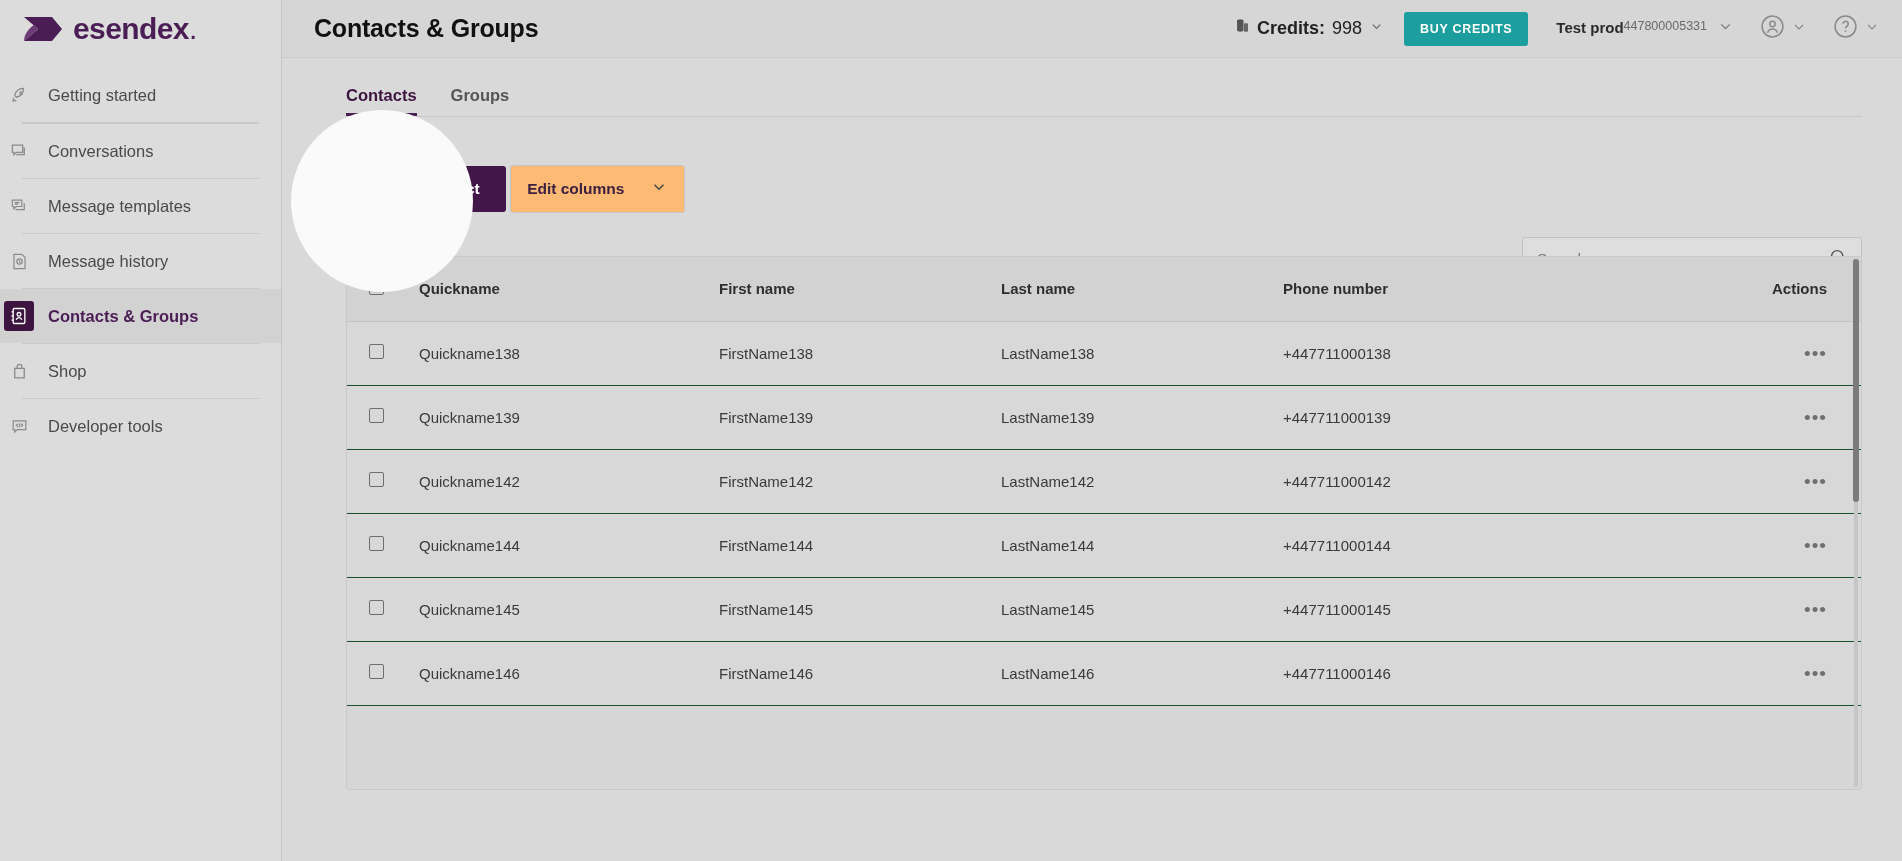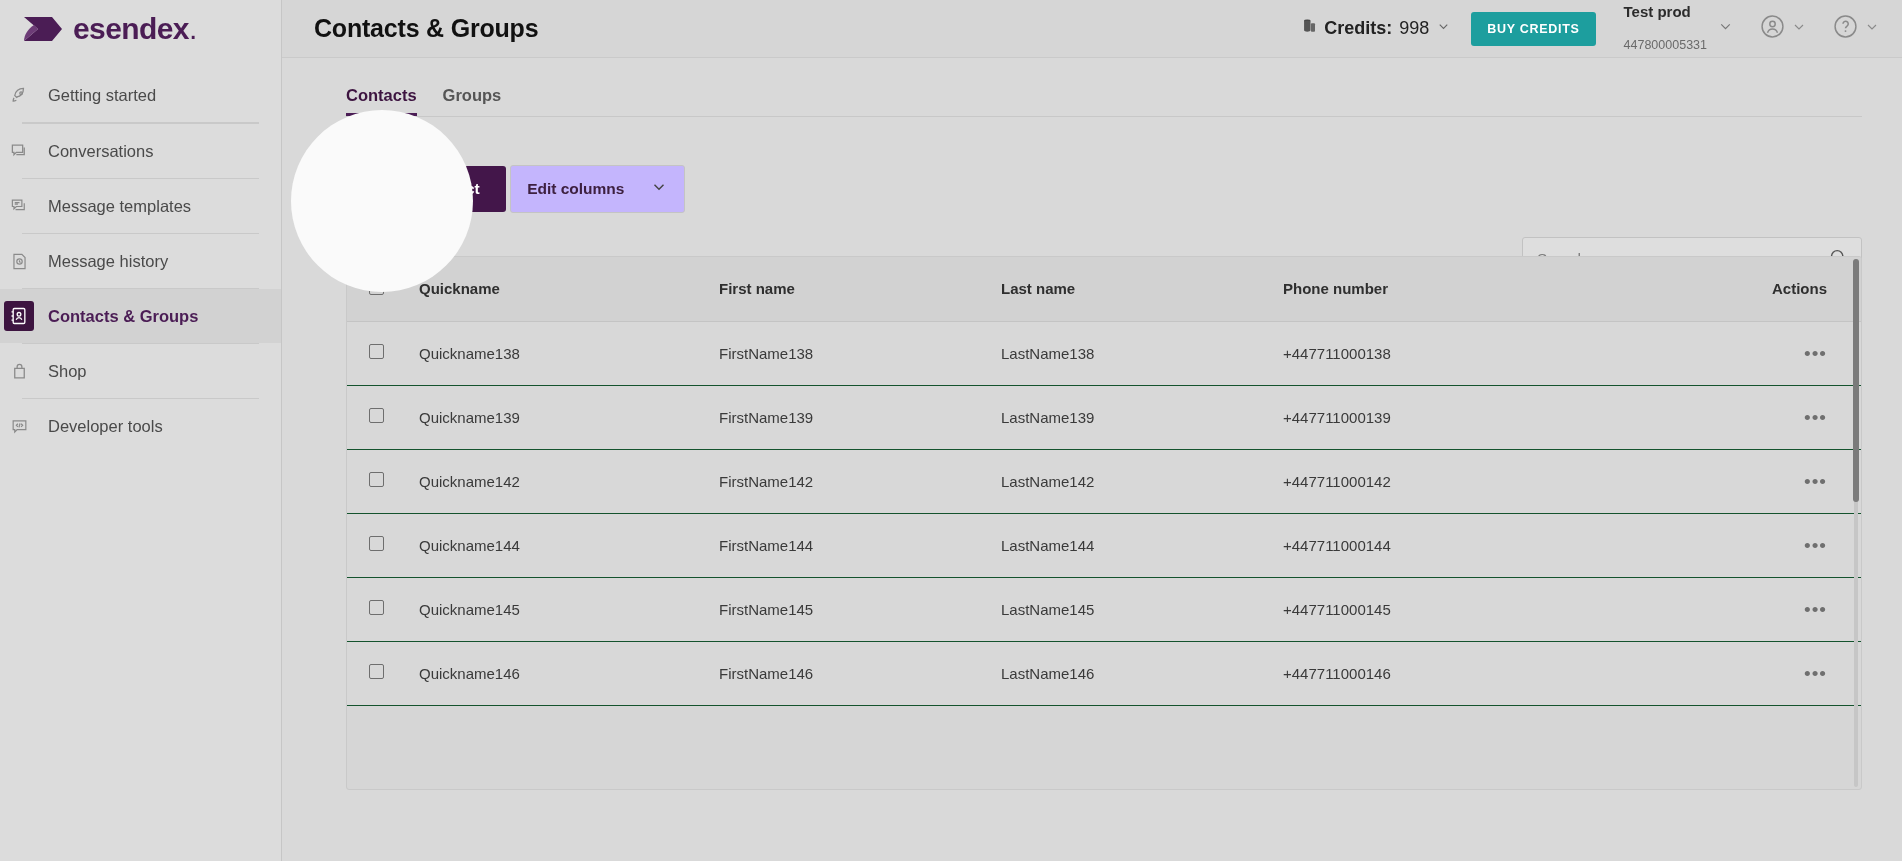--- a/index.html
+++ b/index.html
@@ -71,32 +71,32 @@
   .buy-btn {
     background: #1d9e9e; color: #fff; border: none;
     font-size: 12.5px; font-weight: 700; letter-spacing: .7px;
     padding: 10px 16px; border-radius: 3px; cursor: pointer;
     font-family: inherit;
   }
   .acct {
     display: flex; align-items: center; gap: 10px;
     margin-left: 28px; cursor: pointer;
   }
-  .acct-txt { display: flex; flex-direction: column; line-height: 1.25; gap: 16px; }
+  .acct-txt { display: flex; flex-direction: row; line-height: 1.25; }
   .acct-name { font-size: 15px; font-weight: 700; color: #2b2b2b; }
   .acct-num { font-size: 12.5px; color: #6a6a6a; }
   .icon-btn { display: flex; align-items: center; gap: 6px; margin-left: 26px; cursor: pointer; color: #8a8a8a; }
 
   
   .content {
     flex: 1; background: #d9d9d9;
     padding: 0 40px 0 32px;
     position: relative; overflow: hidden;
   }
-  .tabs { display: flex; gap: 26px; padding: 28px 0 0 32px; position: relative; }
+  .tabs { display: flex; gap: 34px; padding: 28px 0 0 32px; position: relative; }
   .tab {
     font-size: 16.5px; font-weight: 700; color: #555;
     padding-bottom: 11px; cursor: pointer; position: relative;
   }
   .tab.active { color: #3d1440; }
   .tab.active::after {
     content: ""; position: absolute; left: 0; right: 0; bottom: 0;
     height: 3px; background: #4b1d55;
   }
   .tabs-rule { height: 1px; background: #c8c8c8; margin-left: 32px; }
@@ -104,21 +104,21 @@
   .actions-row { padding: 28px 0 0 32px; position: relative; }
   .create-btn {
     background: #43164a; color: #fff; border: none;
     font-size: 15.5px; font-weight: 700;
     padding: 14px 26px; border-radius: 3px; cursor: pointer;
     font-family: inherit;
   }
   .edit-cols {
     margin-top: 20px;
     display: inline-flex; align-items: center; gap: 26px;
-    background: #c4b5fd; border: 1px solid #c4c4c4; border-radius: 3px;
+    background: #fdba74; border: 1px solid #c4c4c4; border-radius: 3px;
     padding: 12px 16px; cursor: pointer;
     font-size: 15.5px; font-weight: 700; color: #3d2040;
   }
 
   .search-wrap {
     position: absolute; right: 40px; top: 179px;
     width: 340px;
   }
   .search-box {
     width: 100%; height: 44px;

